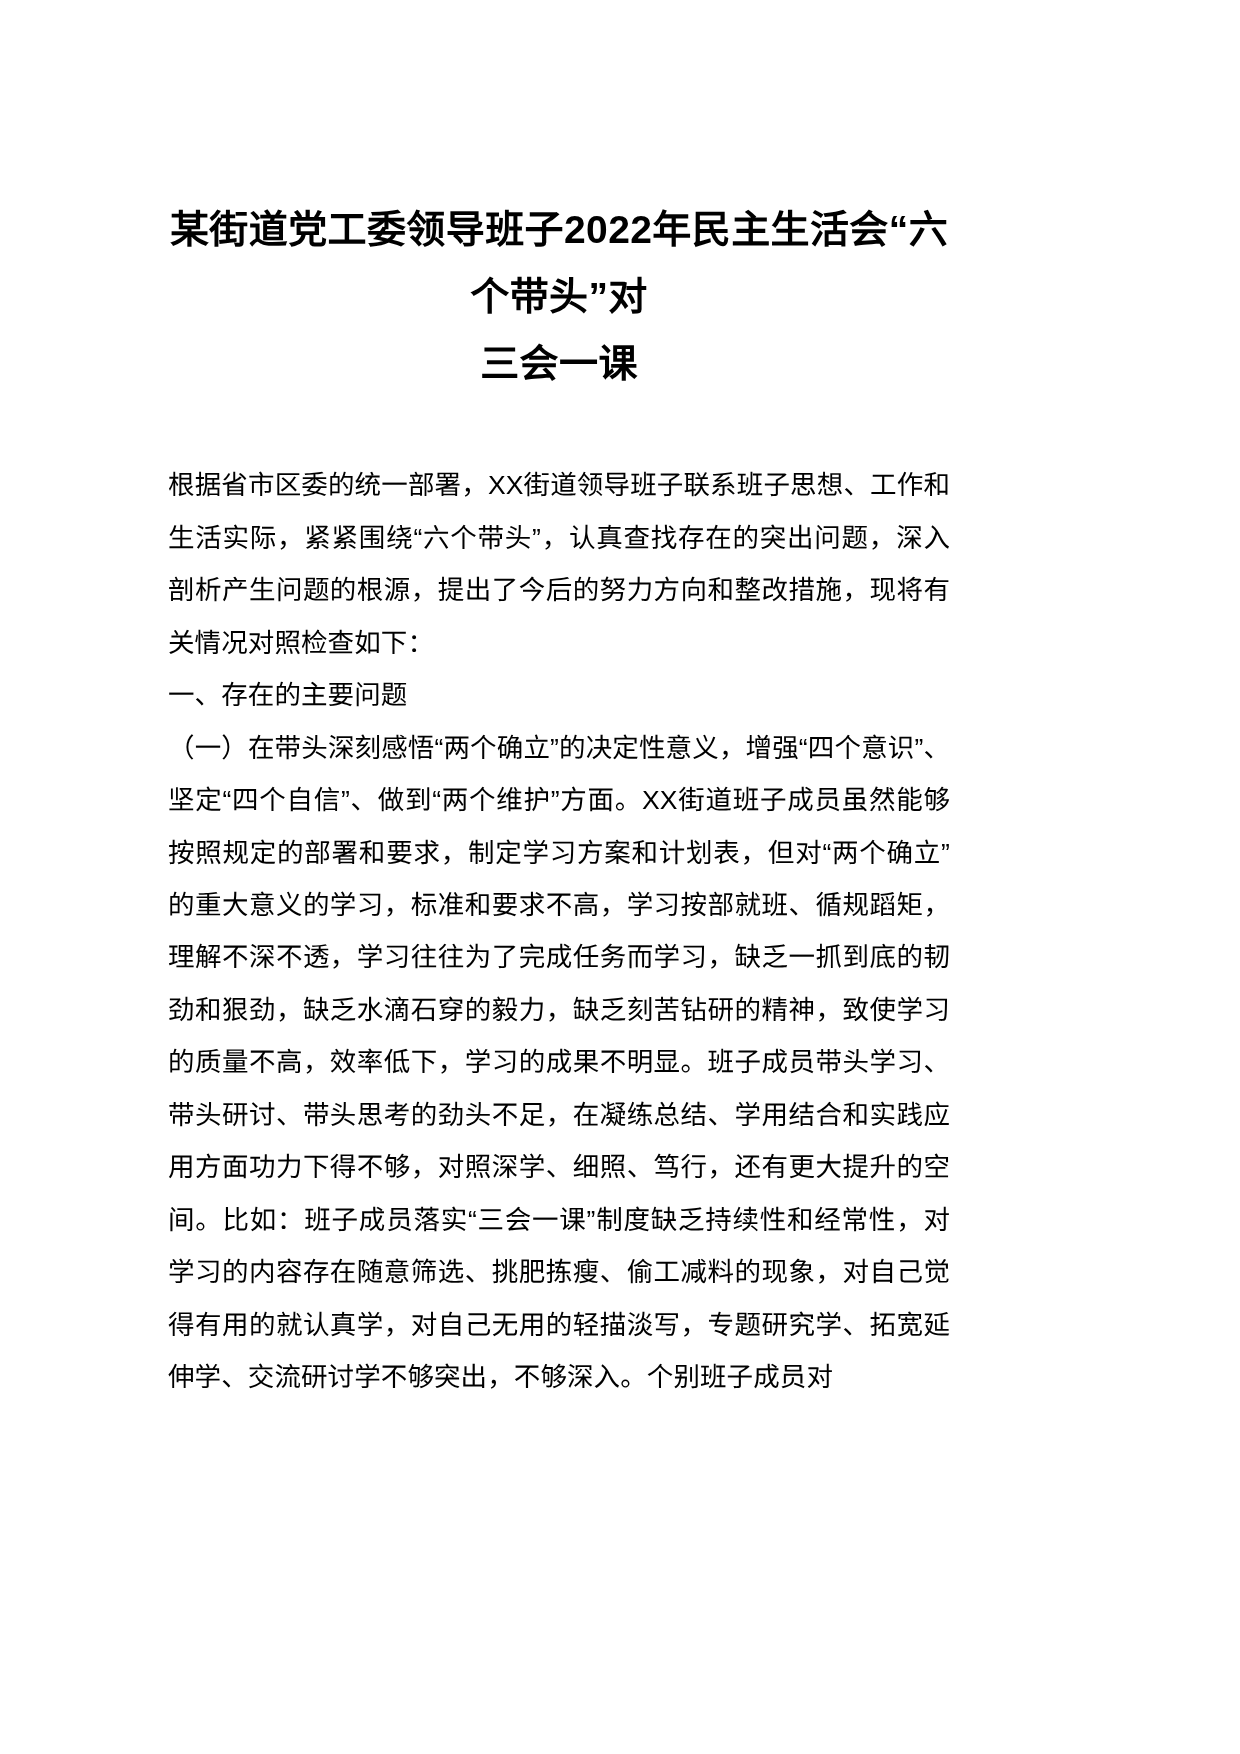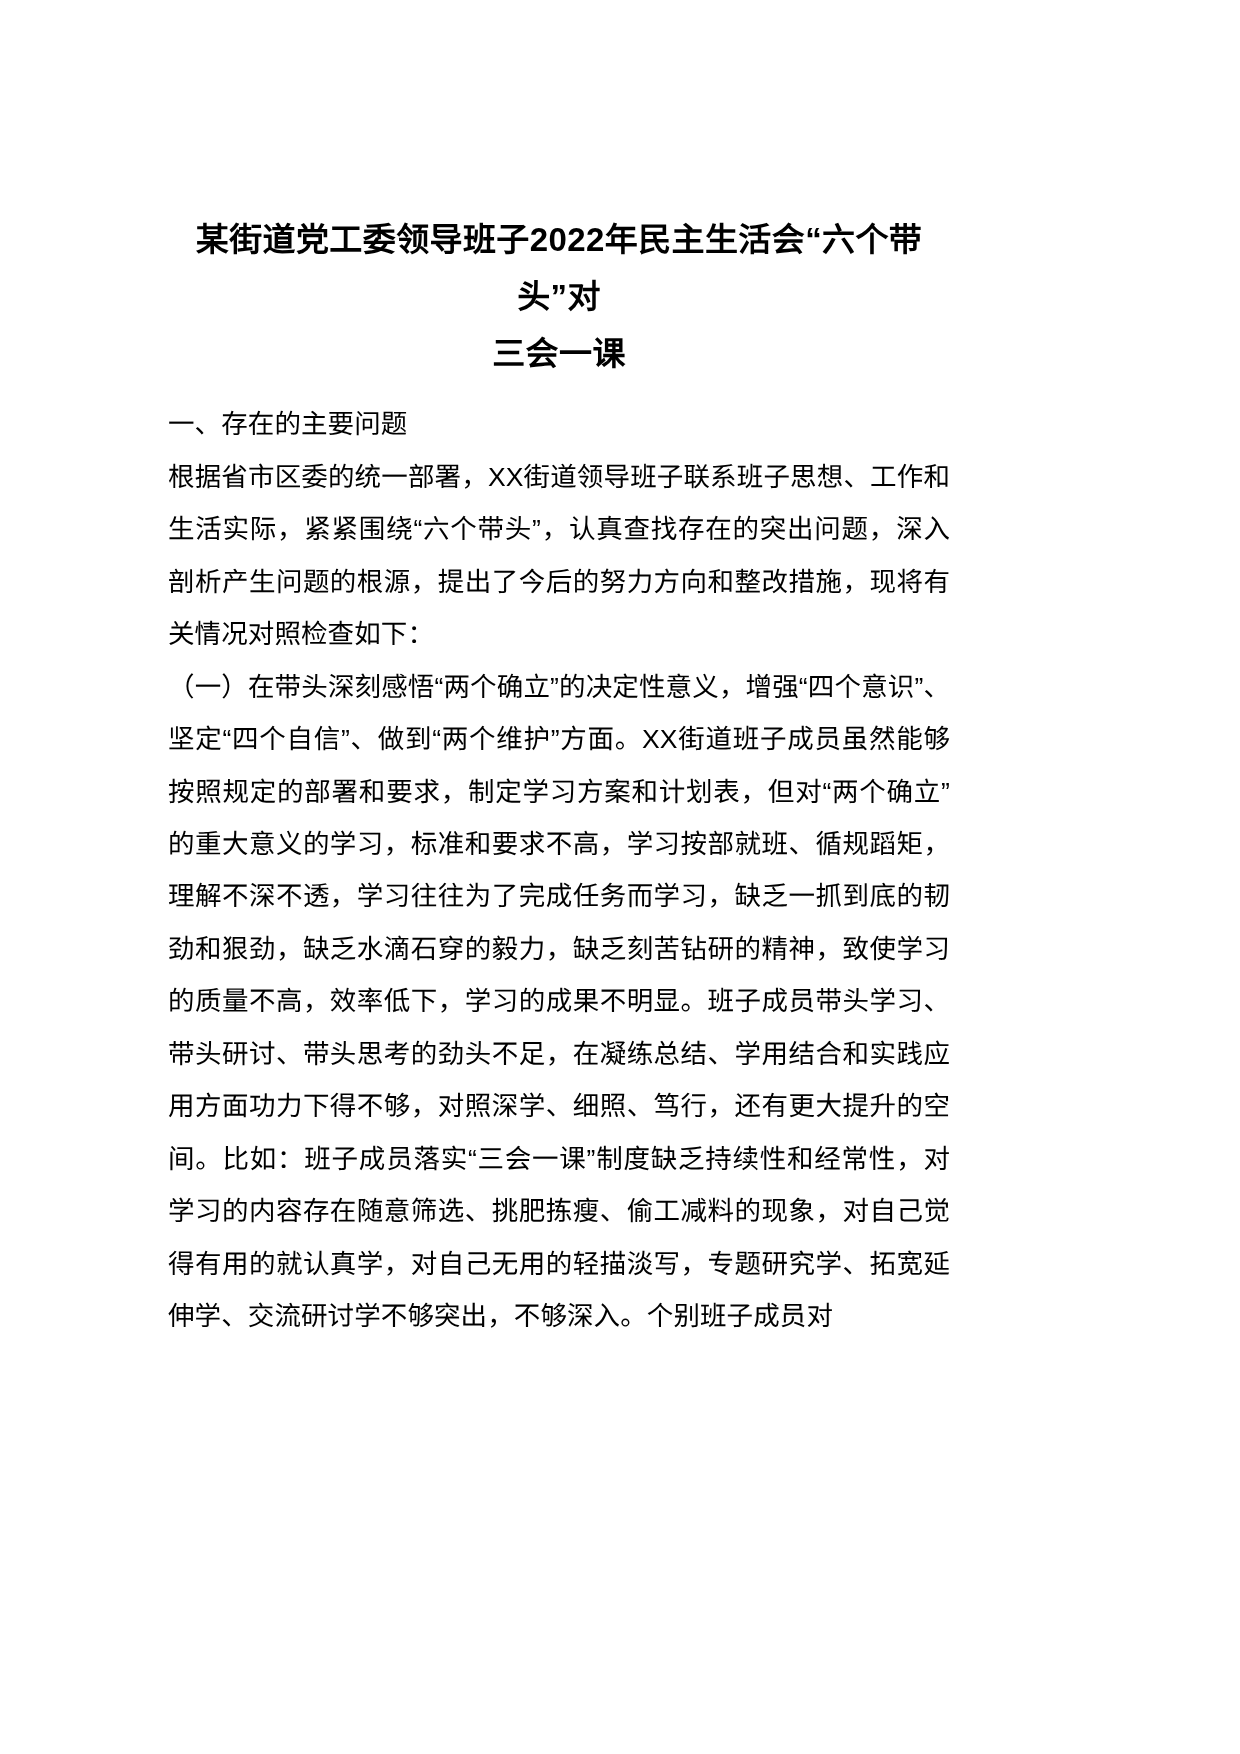--- a/index.html
+++ b/index.html
@@ -19,26 +19,26 @@
     font-family: "Liberation Sans", "DejaVu Sans", sans-serif;
     color: #000000;
   }
   .content {
     position: absolute;
     left: 168px;
     top: 0;
     width: 782px;
   }
   .doc-title {
-    font-size: 33px;
+    font-size: 39px;
     font-weight: bold;
     line-height: 1.72;
     text-align: center;
     letter-spacing: 0.4px;
-    margin: 16px;
+    margin: 0;
     padding-top: 196px;
     color: #000000;
   }
   .para {
     font-size: 26.5px;
     line-height: 1.98;
     text-align: justify;
     text-justify: inter-ideograph;
     margin: 0;
     color: #000000;
@@ -52,20 +52,20 @@
 <body>
 
 <div class="page">
   <div class="content">
 
     <h1 class="doc-title">
       <span style="display: block;">某街道党工委领导班子2022年民主生活会“六个带头”对</span>
       <span style="display: block;">三会一课</span>
     </h1>
 
+    <p class="para para-gap-first"> 根据省市区委的统一部署，XX街道领导班子联系班子思想、工作和生活实际，紧紧围绕“六个带头”，认真查找存在的突出问题，深入剖析产生问题的根源，提出了今后的努力方向和整改措施，现将有关情况对照检查如下：</p>
+
     <p class="para heading-para">一、存在的主要问题</p>
-
-    <p class="para para-gap-first"> 根据省市区委的统一部署，XX街道领导班子联系班子思想、工作和生活实际，紧紧围绕“六个带头”，认真查找存在的突出问题，深入剖析产生问题的根源，提出了今后的努力方向和整改措施，现将有关情况对照检查如下：</p>
 
     <p class="para">（一）在带头深刻感悟“两个确立”的决定性意义，增强“四个意识”、坚定“四个自信”、做到“两个维护”方面。XX街道班子成员虽然能够按照规定的部署和要求，制定学习方案和计划表，但对“两个确立”的重大意义的学习，标准和要求不高，学习按部就班、循规蹈矩，理解不深不透，学习往往为了完成任务而学习，缺乏一抓到底的韧劲和狠劲，缺乏水滴石穿的毅力，缺乏刻苦钻研的精神，致使学习的质量不高，效率低下，学习的成果不明显。班子成员带头学习、带头研讨、带头思考的劲头不足，在凝练总结、学用结合和实践应用方面功力下得不够，对照深学、细照、笃行，还有更大提升的空间。比如：班子成员落实“三会一课”制度缺乏持续性和经常性，对学习的内容存在随意筛选、挑肥拣瘦、偷工减料的现象，对自己觉得有用的就认真学，对自己无用的轻描淡写，专题研究学、拓宽延伸学、交流研讨学不够突出，不够深入。个别班子成员对</p>
 
   </div>
 </div>
 
 </body></html>

